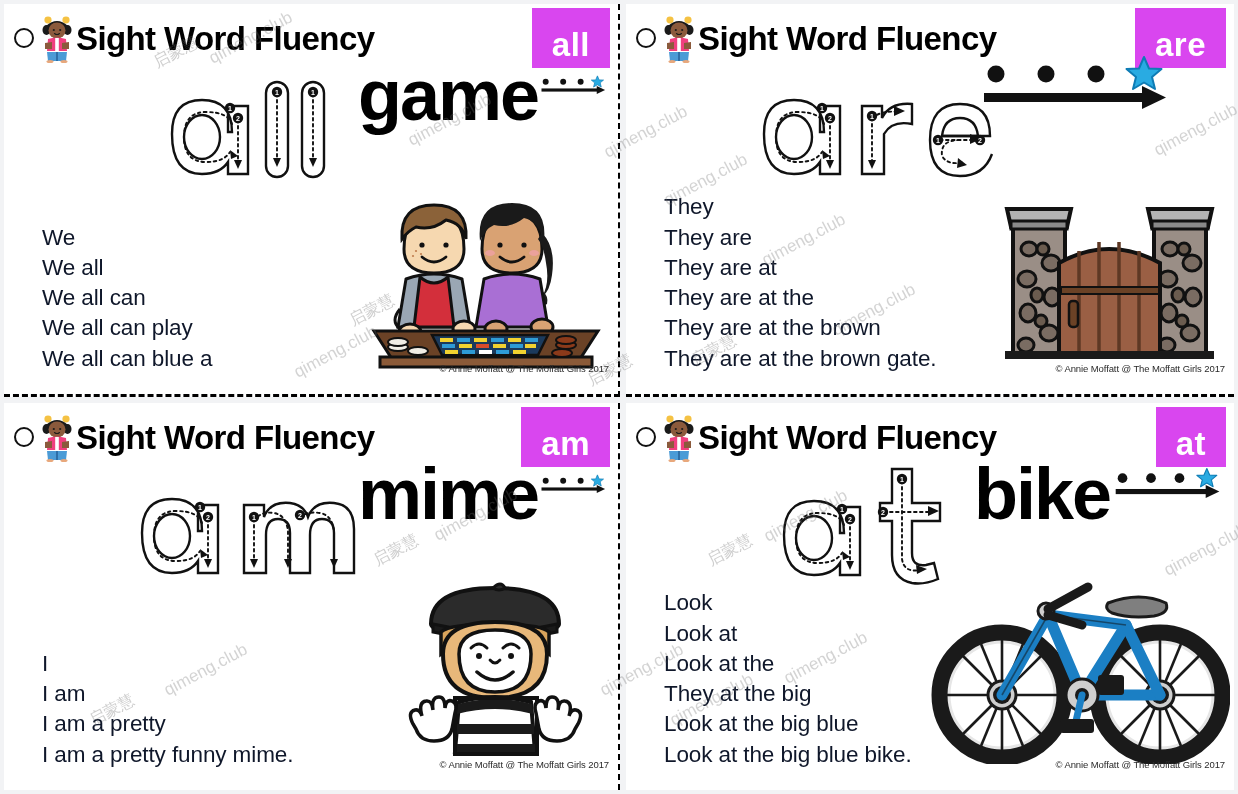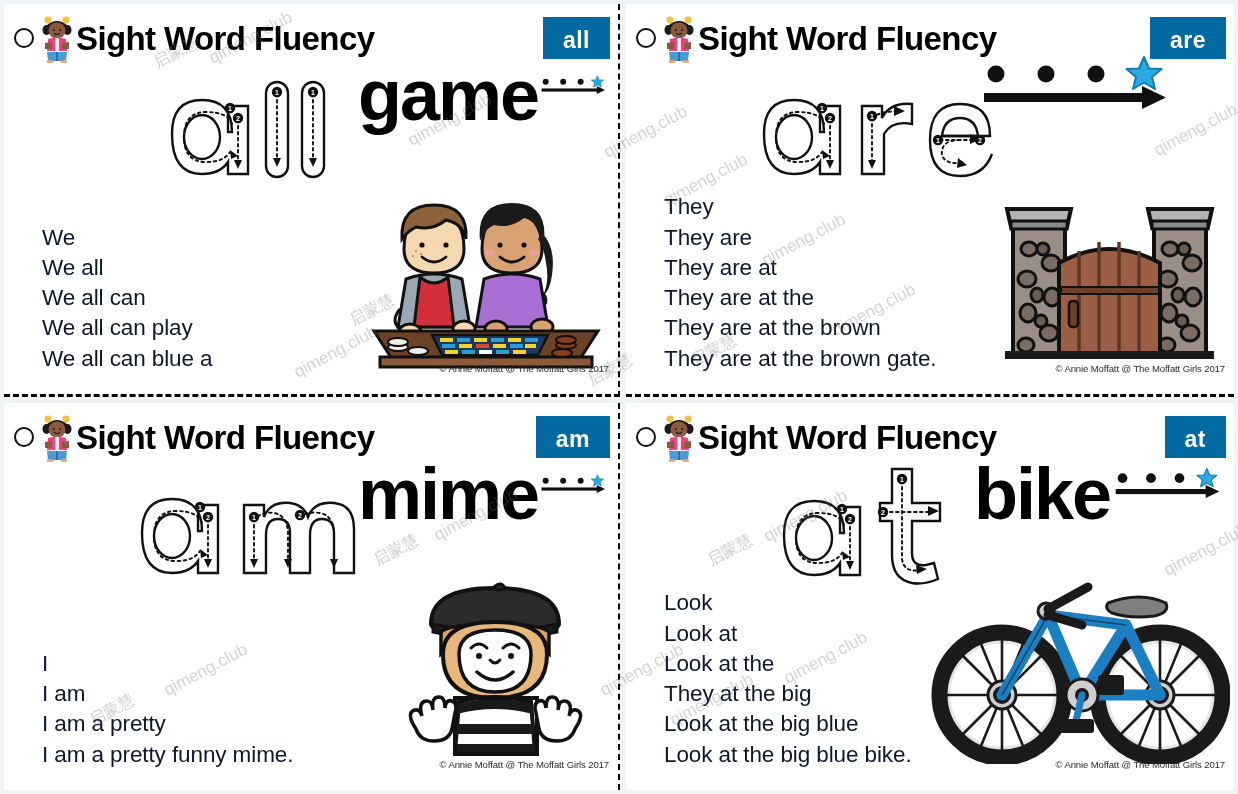--- a/index.html
+++ b/index.html
@@ -39,23 +39,23 @@
     margin-right: 2px;
   }
   .girl { width: 34px; height: 50px; flex: 0 0 auto; }
   .title {
     font-size: 33px; font-weight: bold; letter-spacing: -0.6px;
     color: #000; white-space: nowrap; line-height: 1;
     margin-left: -2px;
   }
   .word-badge {
     margin-left: auto;
-    background: #0369a1; color: #fff;
-    font-size: 23px; font-weight: bold;
-    padding: 12px 20px 7px 20px;
+    background: #d946ef; color: #fff;
+    font-size: 33px; font-weight: bold;
+    padding: 20px 20px 7px 20px;
     line-height: 1;
     letter-spacing: 0.5px;
   }
 
   
   .trace {
     position: absolute;
     left: 140px; top: 58px;
     width: 250px; height: 150px;
   }

